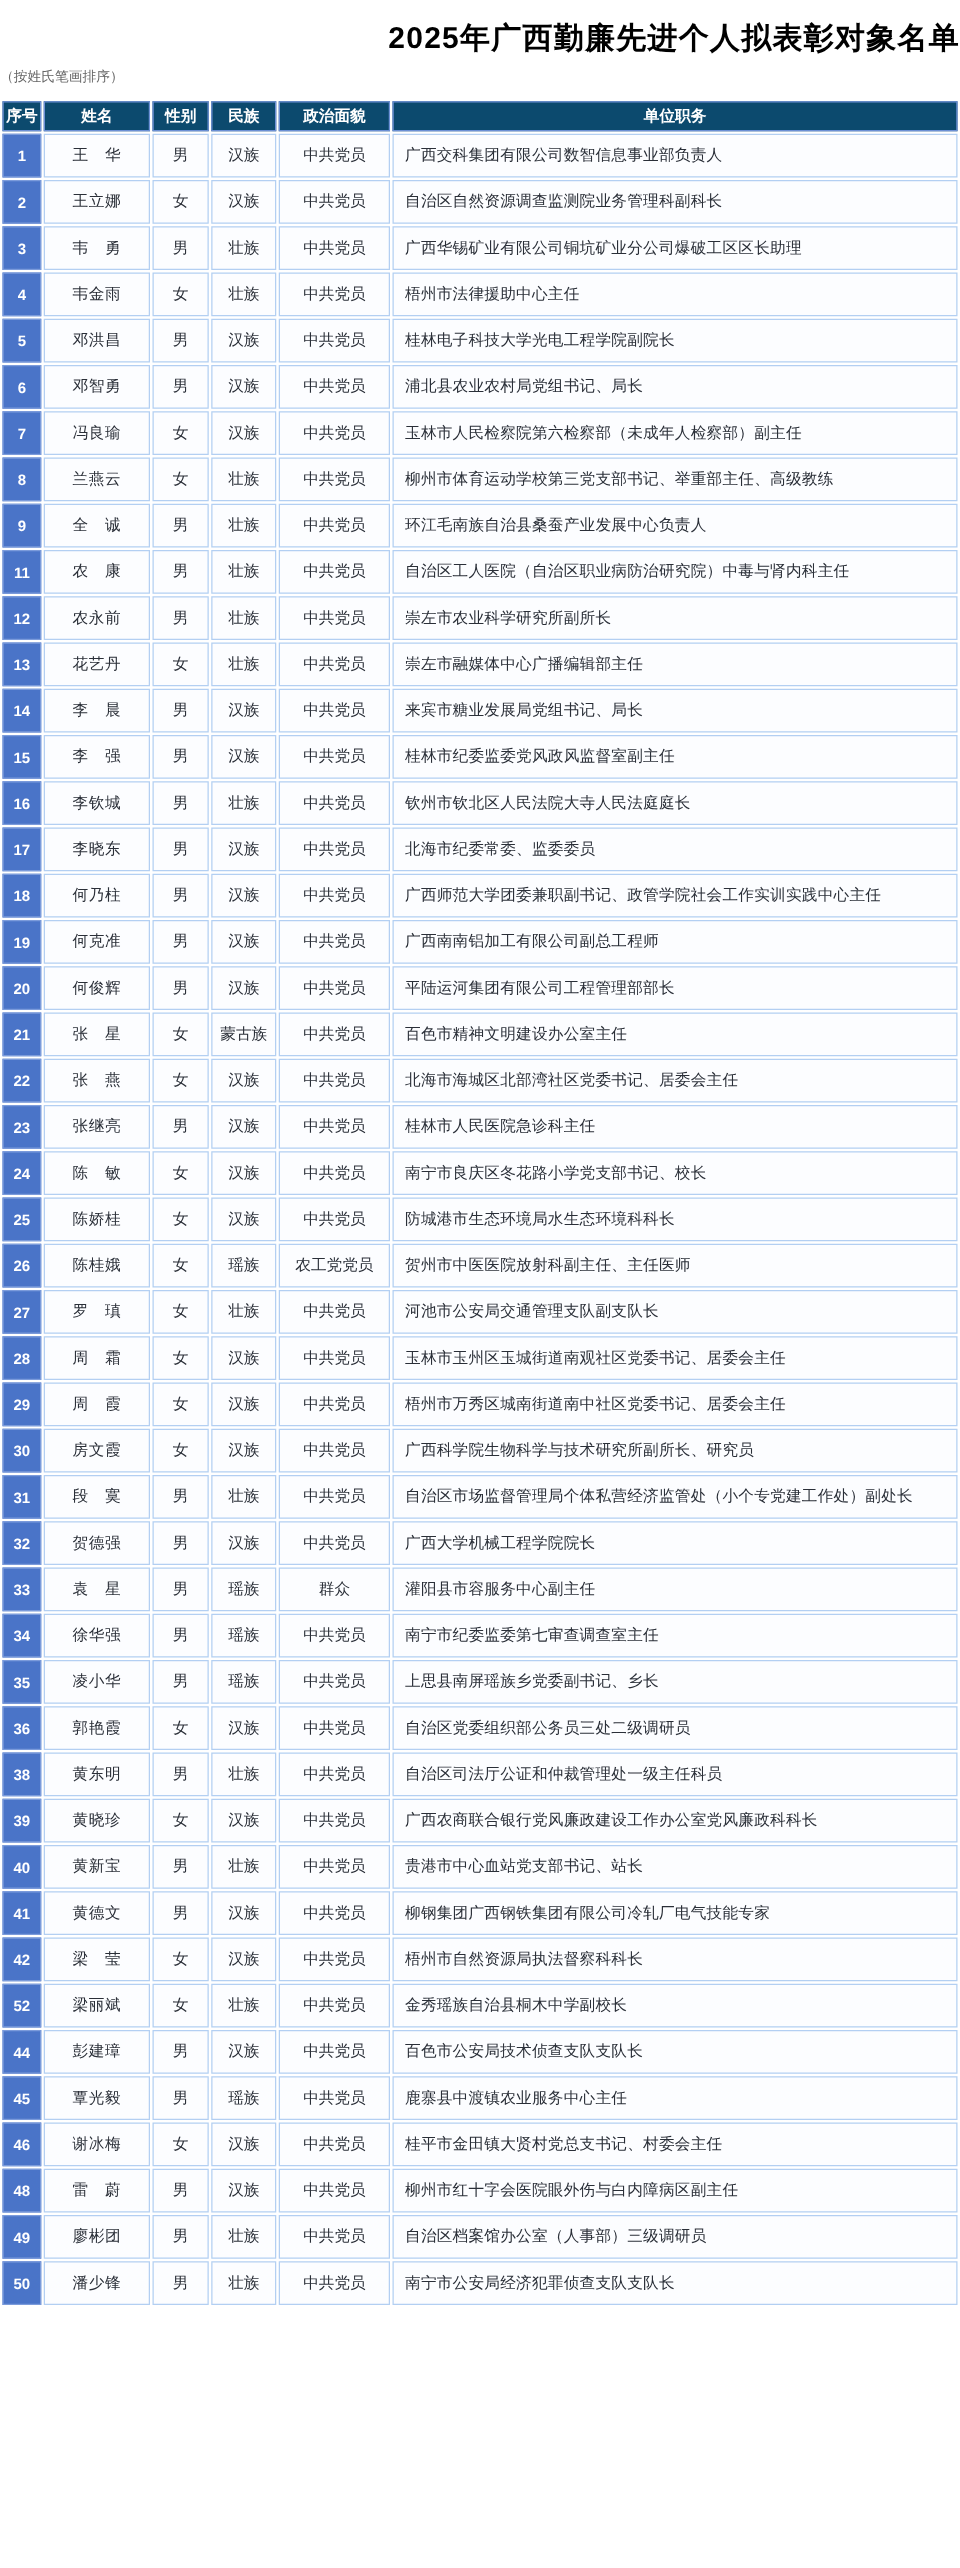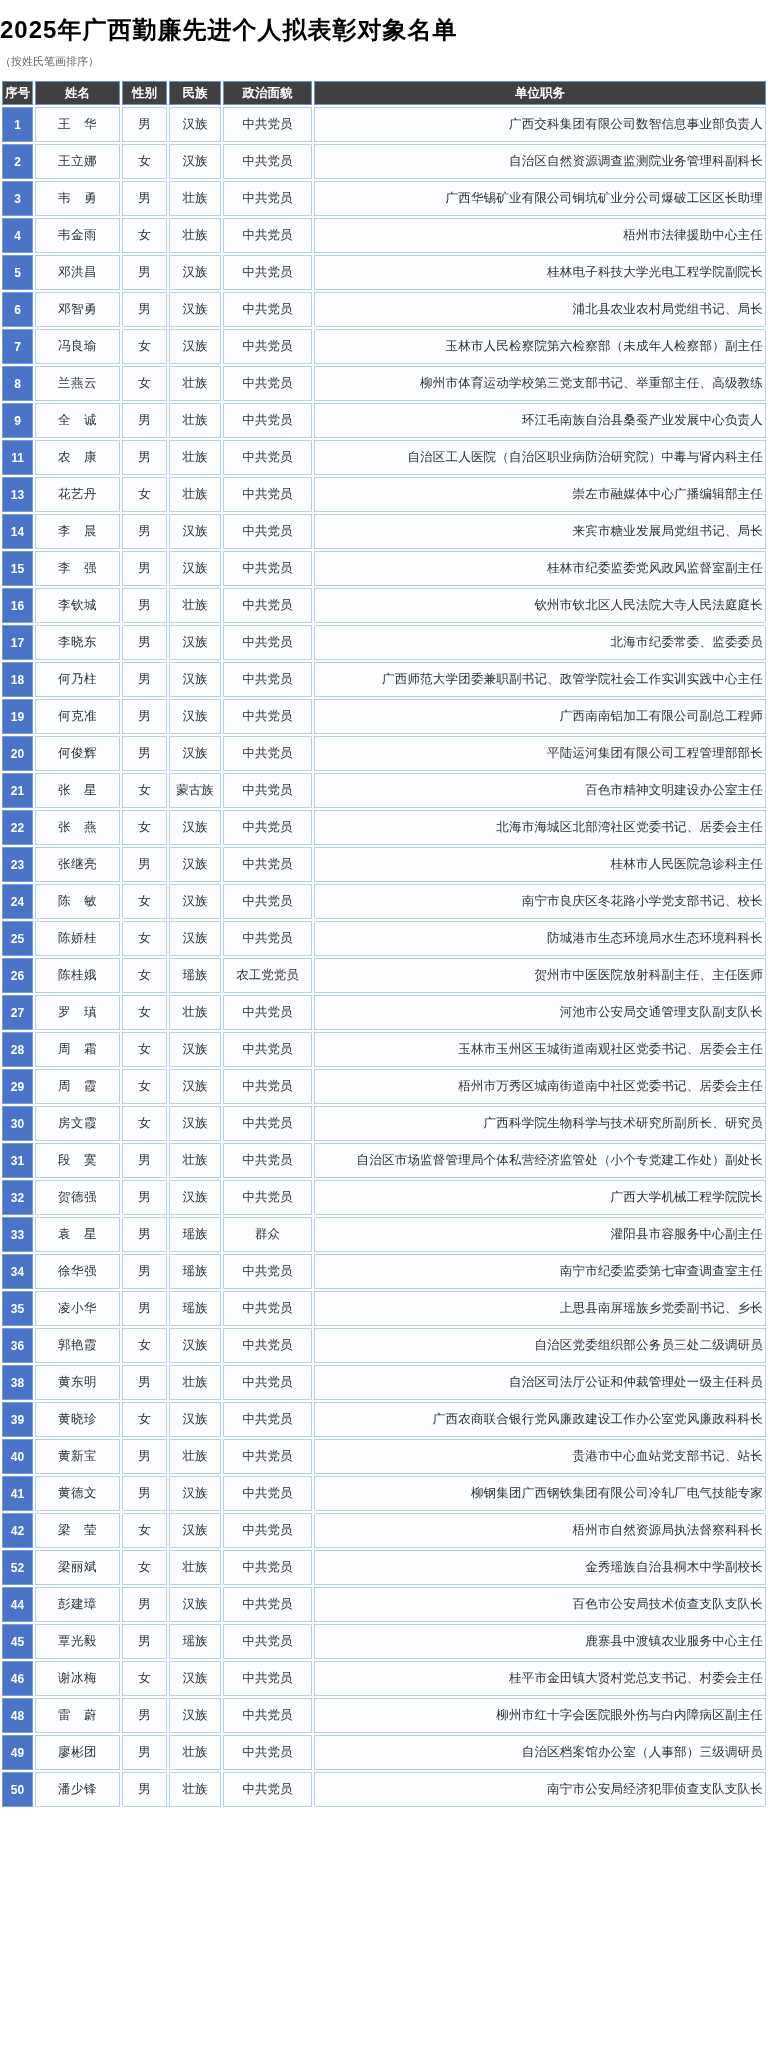--- a/index.html
+++ b/index.html
@@ -8,21 +8,21 @@
     background: #ffffff;
     width: 768px;
   }
   body {
     font-family: "Liberation Sans", "DejaVu Sans", sans-serif;
     color: #222;
     height: 2054px;
     overflow: hidden;
   }
   .page-title {
-    text-align: left;
+    text-align: right;
     font-size: 24px;
     font-weight: bold;
     color: #000;
     padding-top: 14px;
     letter-spacing: 1px;
   }
   .page-subtitle {
     text-align: left;
     font-size: 11px;
     color: #666;
@@ -35,42 +35,42 @@
     border-spacing: 2px;
     margin-top: 10px;
   }
   col.c0 { width: 31px; }
   col.c1 { width: 85px; }
   col.c2 { width: 45px; }
   col.c3 { width: 52px; }
   col.c4 { width: 89px; }
   col.c5 { width: auto; }
   th {
-    background: #404040;
+    background: #0c4a6e;
     color: #ffffff;
     font-size: 12.5px;
     font-weight: bold;
     height: 22px;
     padding: 0;
     text-align: center;
     border: 1px solid #6c90d6;
   }
   td {
     background: #fcfdff;
     border: 1px solid #b3cff2;
     font-size: 12.5px;
     color: #2a2f38;
     height: 33px;
     padding: 0 2px;
     text-align: center;
     overflow: hidden;
     white-space: nowrap;
   }
   td.pos {
-    text-align: right;
+    text-align: left;
     padding-left: 9px;
     letter-spacing: 0.2px;
   }
   td.idx {
     background: #4a74c8;
     color: #ffffff;
     font-weight: bold;
     border: 1px solid #7b9bdb;
     font-size: 12px;
   }
@@ -177,20 +177,28 @@
         </tr>
         <tr>
           <td class="idx">11</td>
           <td class="name">农　康</td>
           <td>男</td>
           <td>壮族</td>
           <td>中共党员</td>
           <td class="pos">自治区工人医院（自治区职业病防治研究院）中毒与肾内科主任</td>
         </tr>
         <tr>
+          <td class="idx">12</td>
+          <td class="name">农永前</td>
+          <td>男</td>
+          <td>壮族</td>
+          <td>中共党员</td>
+          <td class="pos">崇左市农业科学研究所副所长</td>
+        </tr>
+        <tr>
           <td class="idx">13</td>
           <td class="name">花艺丹</td>
           <td>女</td>
           <td>壮族</td>
           <td>中共党员</td>
           <td class="pos">崇左市融媒体中心广播编辑部主任</td>
         </tr>
         <tr>
           <td class="idx">14</td>
           <td class="name">李　晨</td>

